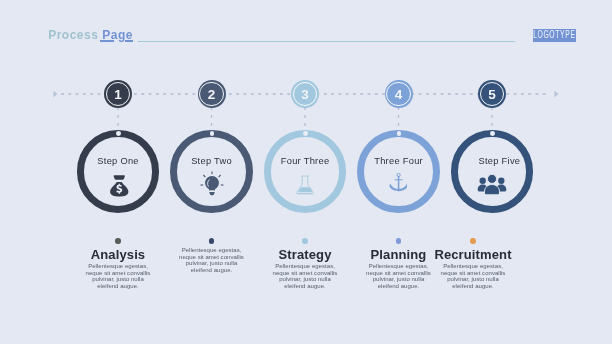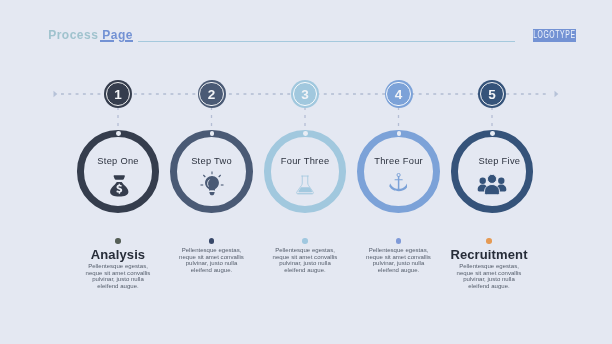--- a/index.html
+++ b/index.html
@@ -127,38 +127,40 @@
       <div class="ring" style="left:263.7px;top:130px;border-color:#a1c8de"></div>
       <div class="ringdot" style="left:303.2px;top:131.2px"></div>
       <div class="steplbl" style="left:263.7px;top:157.2px">Four Three</div>
       <div class="icon" style="left:294px;top:173.5px"><svg viewBox="0 0 44 44" width="22" height="22">
      <path fill="none" stroke="#a1c8de" stroke-width="1.6" stroke-linejoin="round" stroke-linecap="round" d="M15.4 4.1h13.2M16.5 4.1v14.0c0 1.7-.5 3.3-1.5 4.7L5.6 36.2c-1.0 1.5.0 3.6 1.9 3.6h28.9c1.9 0 2.9-2.1 1.9-3.6L29 22.8c-1-1.4-1.5-3-1.5-4.7V4.1"></path>
      <path fill="#a1c8de" d="M14.0 26.6h16c.5 0 .9.2 1.2.6l4.6 6.6c.7 1.1-.1 2.5-1.4 2.5H10.6c-1.3 0-2.1-1.4-1.4-2.5l4.6-6.6c.3-.4.7-.6 1.2-.6z" opacity="0.98"></path>
      <path fill="none" stroke="#a1c8de" stroke-width="1.4" stroke-linecap="round" d="M7.8 39.0h28.4" opacity="0.9"></path>
    </svg></div>
       <div class="cap" style="left:240px;top:238px">
         <div class="cdot" style="background:#a0c8e0"></div>
+        <div class="ctitle">Strategy</div>
         <div class="cbody">Pellentesque egestas, neque sit amet convallis pulvinar, justo nulla eleifend augue.</div>
       </div>
       <div class="numc" style="left:384.5px;top:80px;background:#7ca2d8">
         <span>4</span>
       </div>
       <div class="ring" style="left:357.2px;top:130px;border-color:#7ca2d8"></div>
       <div class="ringdot" style="left:396.7px;top:131.2px"></div>
       <div class="steplbl" style="left:357.2px;top:157.2px">Three Four</div>
       <div class="icon" style="left:389px;top:173px"><svg viewBox="0 0 36 38" width="18" height="19">
      <circle cx="19.2" cy="4.0" r="3.2" fill="none" stroke="#7ca2d8" stroke-width="1.9"></circle>
      <rect x="17.7" y="6.2" width="3.0" height="30" rx="0.7" fill="#7ca2d8"></rect>
      <rect x="11.0" y="12.5" width="16.5" height="2.2" rx="1.1" fill="#7ca2d8"></rect>
      <path fill="#7ca2d8" d="M0.6 26.0h5.0c3.4 4.0 8.2 5.6 13.6 5.6s10.2-1.6 13.6-5.6h5.0c-3.4 7.6-11.0 10.3-18.6 10.3S4.0 33.6.6 26z"></path>
      <path fill="#7ca2d8" d="M0.4 26.4l2.0-5.4 3.4 5.4z"></path>
      <path fill="#7ca2d8" d="M38.0 26.4l-2.0-5.4-3.4 5.4z"></path>
    </svg></div>
       <div class="cap" style="left:333.5px;top:238px">
         <div class="cdot" style="background:#7f9ad8"></div>
+        <div class="ctitle">Planning</div>
         <div class="cbody">Pellentesque egestas, neque sit amet convallis pulvinar, justo nulla eleifend augue.</div>
       </div>
       <div class="numc" style="left:478px;top:80px;background:#35537a">
         <span>5</span>
       </div>
       <div class="ring" style="left:450.7px;top:130px;border-color:#35537a"></div>
       <div class="ringdot" style="left:490.2px;top:131.2px"></div>
       <div class="steplbl" style="left:458px;top:157.2px">Step Five</div>
       <div class="icon" style="left:476.6px;top:174.3px"><svg viewBox="0 0 60 43" width="30" height="21.5">
      <g>
@@ -167,21 +169,21 @@
      </g>
      <g>
        <circle cx="48.6" cy="13.4" r="6.4" fill="#35537a"></circle>
        <path fill="#35537a" d="M48.6 20.8c-5.5 0-10.0 4.2-10.0 9.4v2.0c0 1.5 1.3 2.8 2.8 2.8h14.4c1.5 0 2.8-1.3 2.8-2.8v-2.0c0-5.2-4.5-9.4-10.0-9.4z"></path>
      </g>
      <g stroke="#e4e8f2" stroke-width="1.9">
        <circle cx="30" cy="9.8" r="9.1" fill="#35537a"></circle>
        <path fill="#35537a" d="M30 21.0c-8.2 0-14.9 6.0-14.9 13.4v3.8c0 1.8 1.5 3.3 3.3 3.3h23.2c1.8 0 3.3-1.5 3.3-3.3v-3.8c0-7.4-6.7-13.4-14.9-13.4z"></path>
      </g>
    </svg></div>
-      <div class="cap" style="left:424px;top:238px">
+      <div class="cap" style="left:408px;top:238px">
         <div class="cdot" style="background:#e59a54"></div>
         <div class="ctitle">Recruitment</div>
         <div class="cbody">Pellentesque egestas, neque sit amet convallis pulvinar, justo nulla eleifend augue.</div>
       </div>
     </div>
 
   <div class="pagenum">
     
   </div>
 </div>

